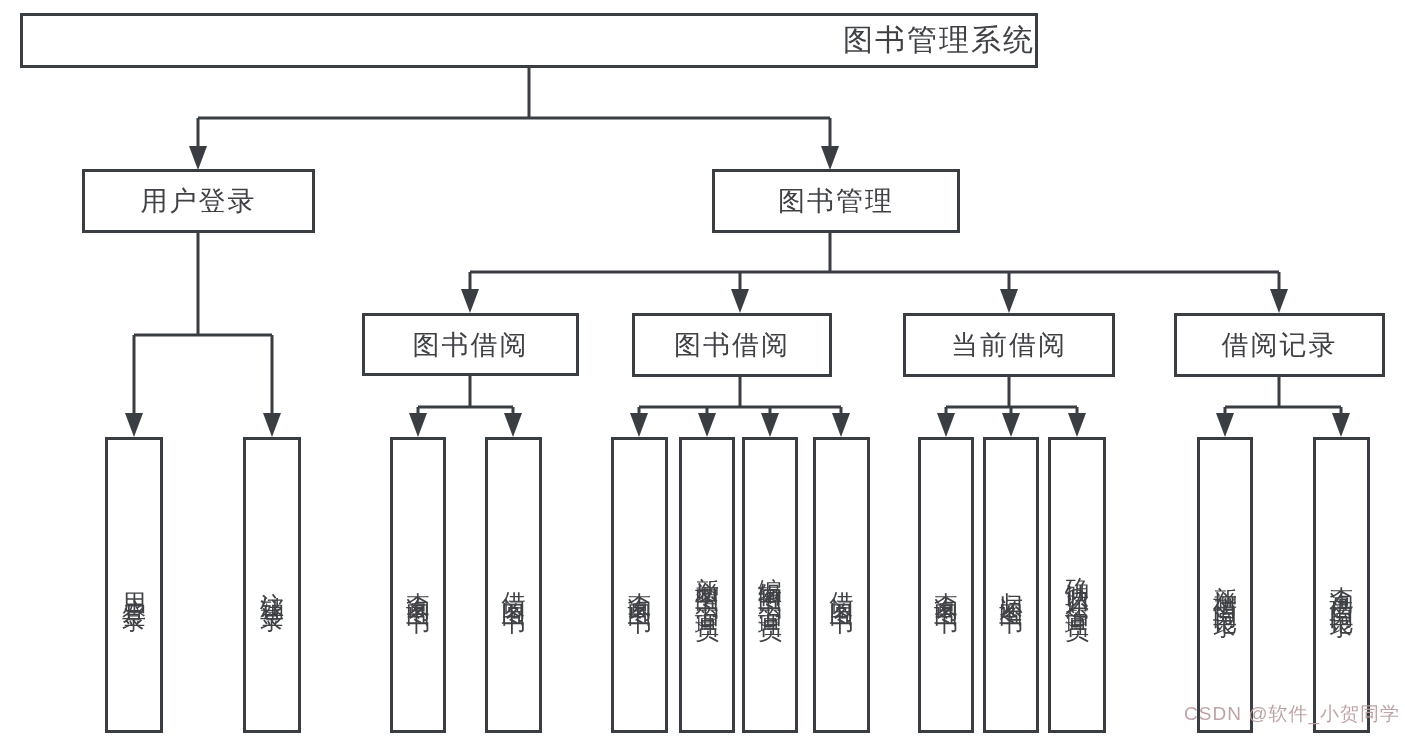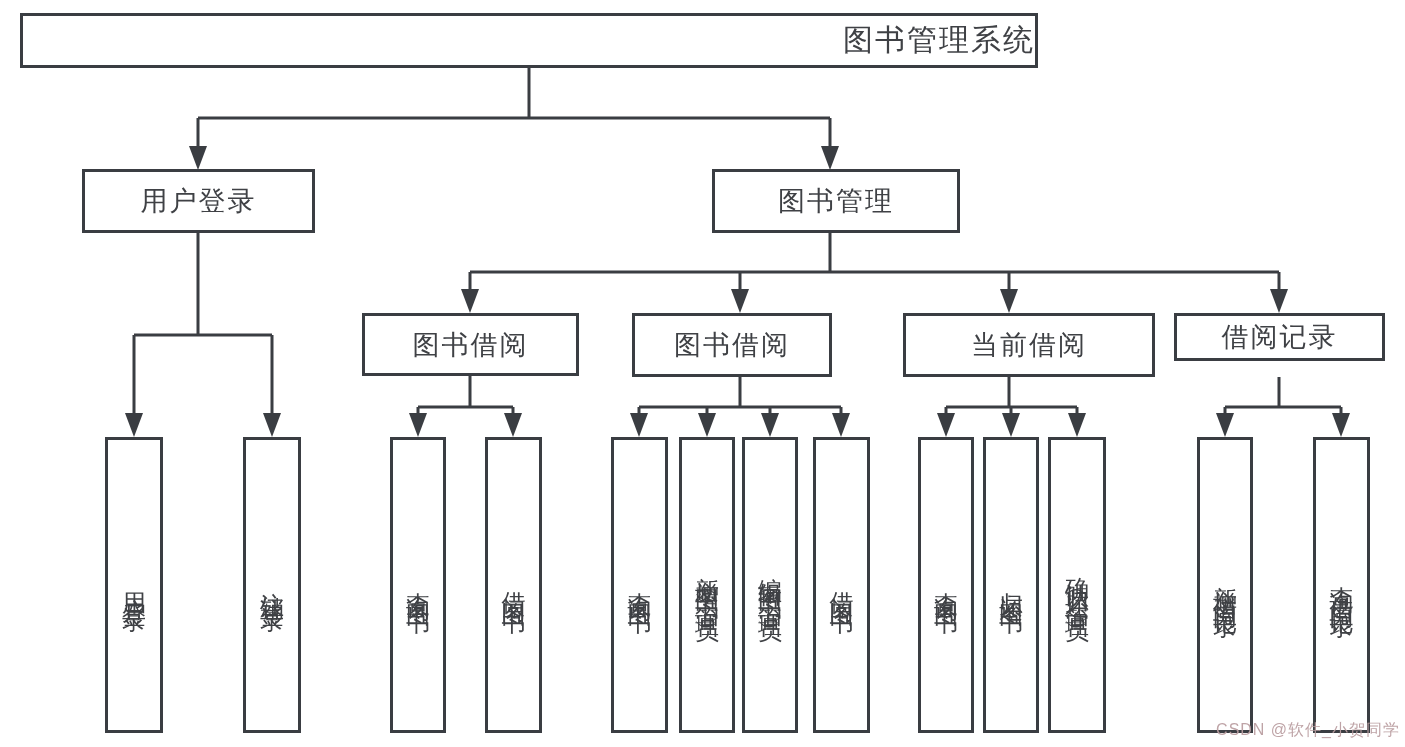--- a/index.html
+++ b/index.html
@@ -48,23 +48,23 @@
   .vtext {
     writing-mode: vertical-rl;
     font-size: 24px;
     letter-spacing: 6px;
     line-height: 1;
     white-space: nowrap;
   }
   #watermark {
     position: absolute;
     right: 5px;
-    bottom: 6px;
+    bottom: 20px;
     z-index: 10;
-    font-size: 16px;
+    font-size: 19px;
     color: rgba(186, 158, 161, 0.95);
     letter-spacing: 1px;
     white-space: nowrap;
   }
 </style>
 </head>
 <body>
 
 <div id="canvas">
 
@@ -128,24 +128,24 @@
   <div class="hbox l2" style="left:712px; top:169px; width:248px; height:64px">
     <span>图书管理</span>
   </div>
 
   <div class="hbox l3" style="left:362px; top:313px; width:217px; height:63px">
     <span>图书借阅</span>
   </div>
   <div class="hbox l3" style="left:632px; top:313px; width:200px; height:64px">
     <span>图书借阅</span>
   </div>
-  <div class="hbox l3" style="left:903px; top:313px; width:252px; height:64px">
+  <div class="hbox l3" style="left:903px; top:313px; width:212px; height:64px">
     <span>当前借阅</span>
   </div>
-  <div class="hbox l3" style="left:1174px; top:313px; width:211px; height:48px">
+  <div class="hbox l3" style="left:1174px; top:313px; width:211px; height:64px">
     <span>借阅记录</span>
   </div>
 
   <div class="vbox" style="left:105px; width:58px">
     <span class="vtext">用户登录</span>
   </div>
   <div class="vbox" style="left:243px; width:58px">
     <span class="vtext">注销登录</span>
   </div>
 

